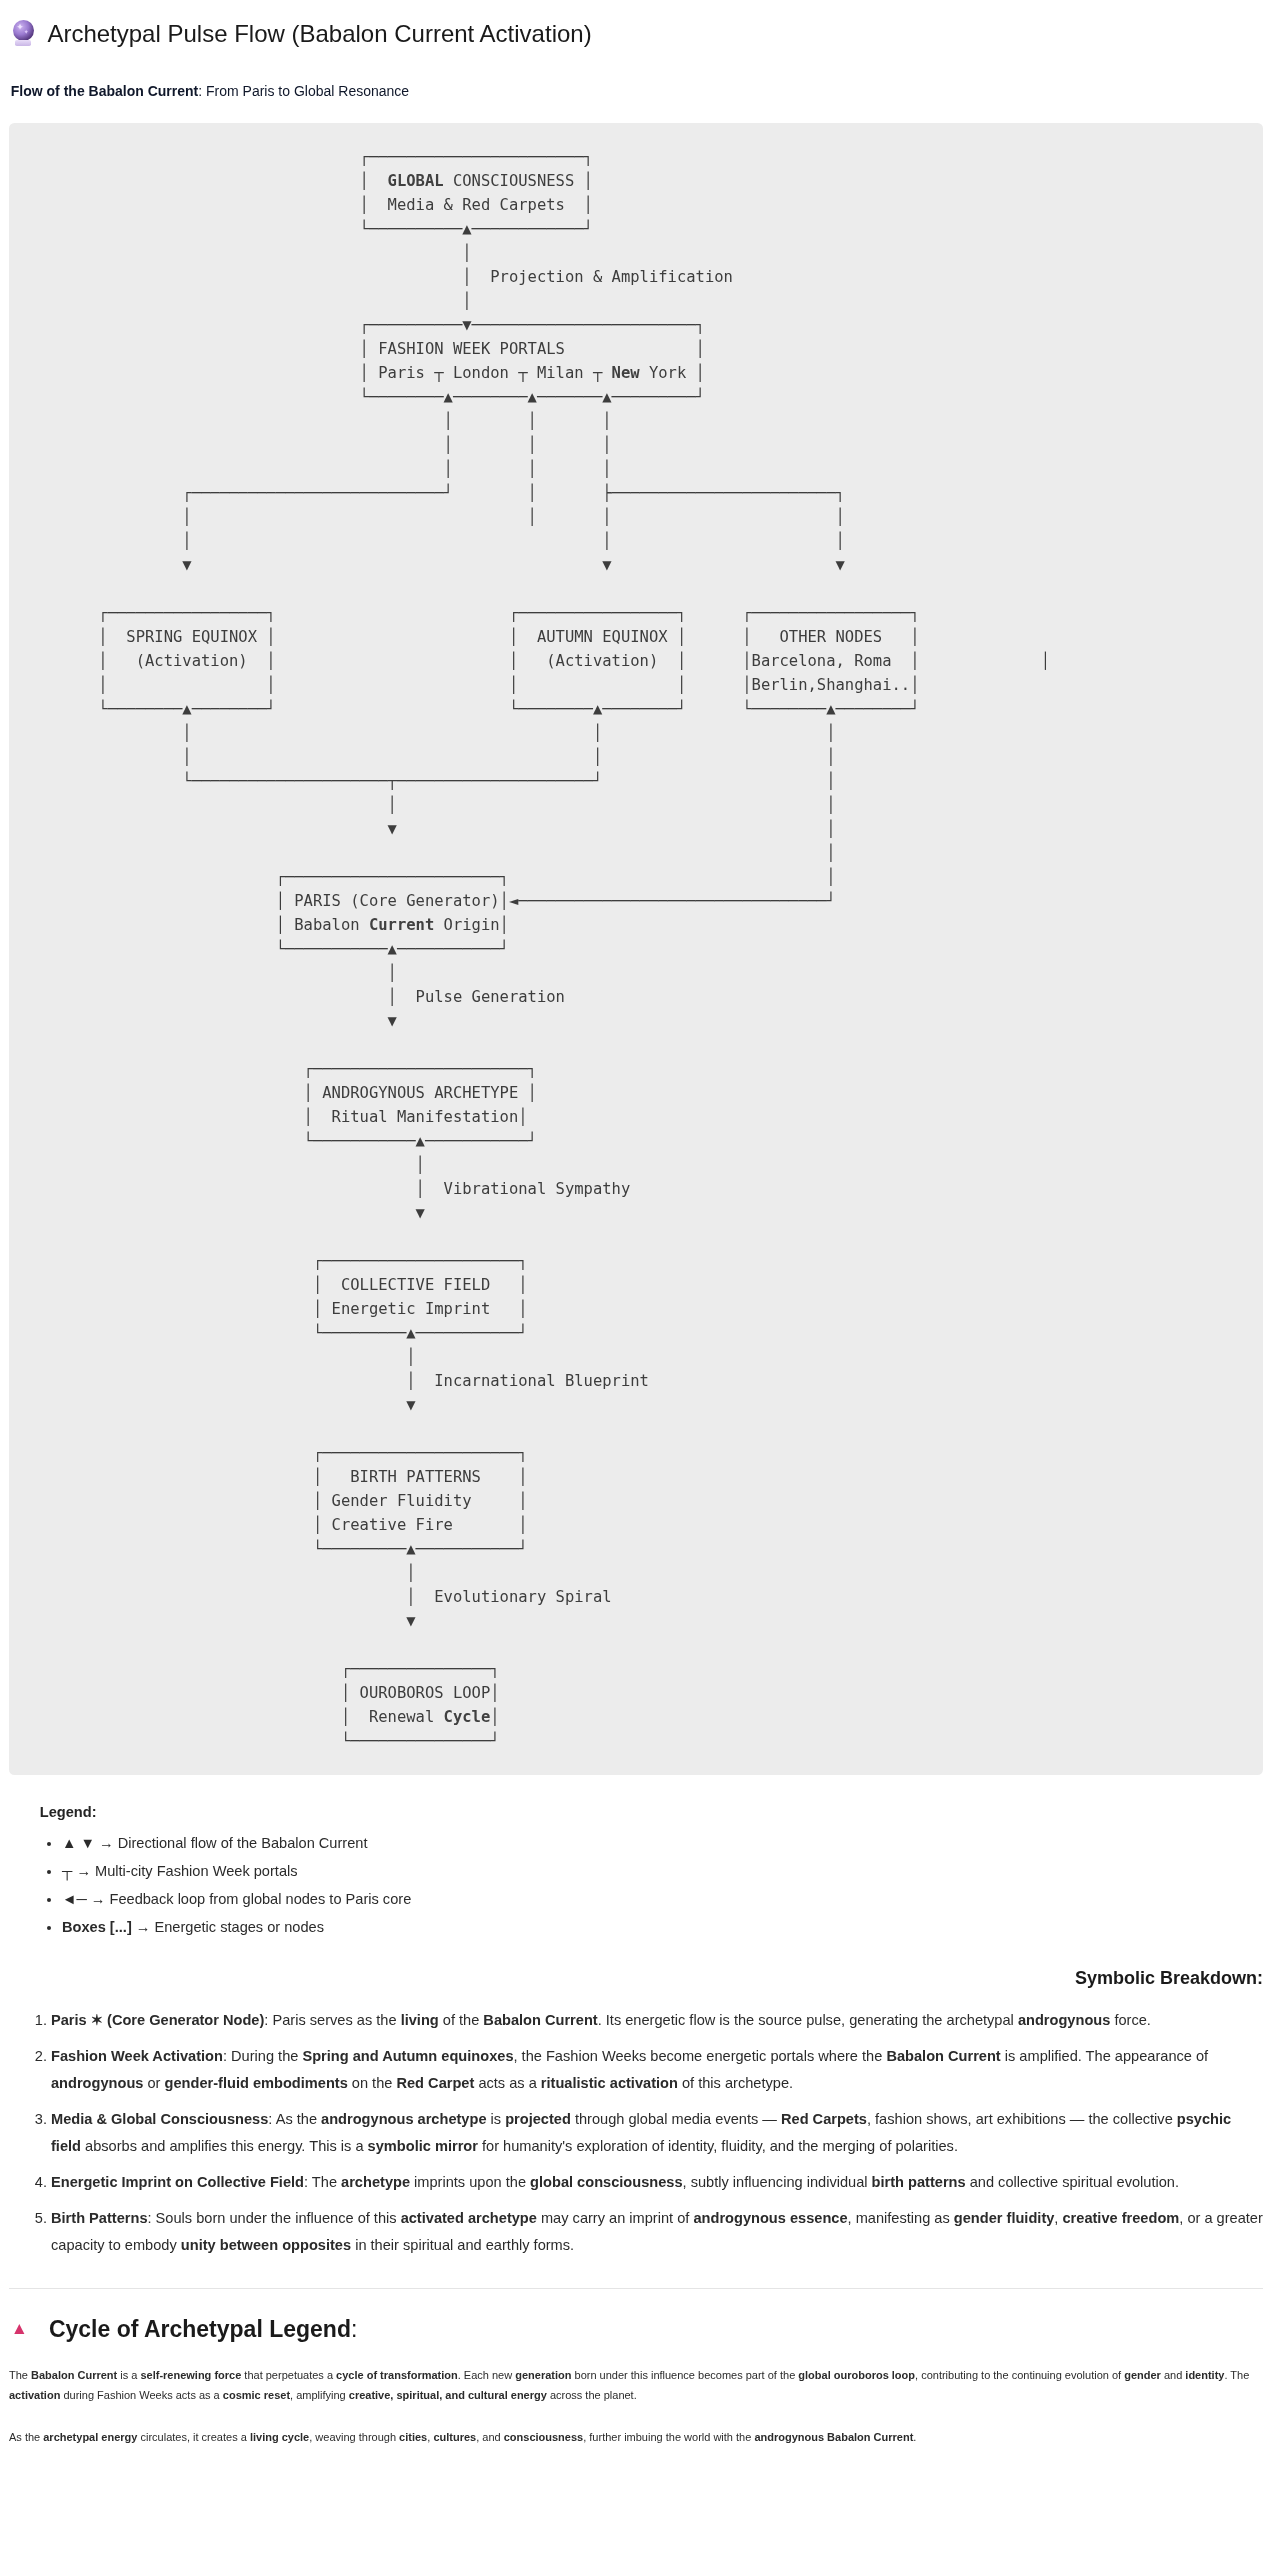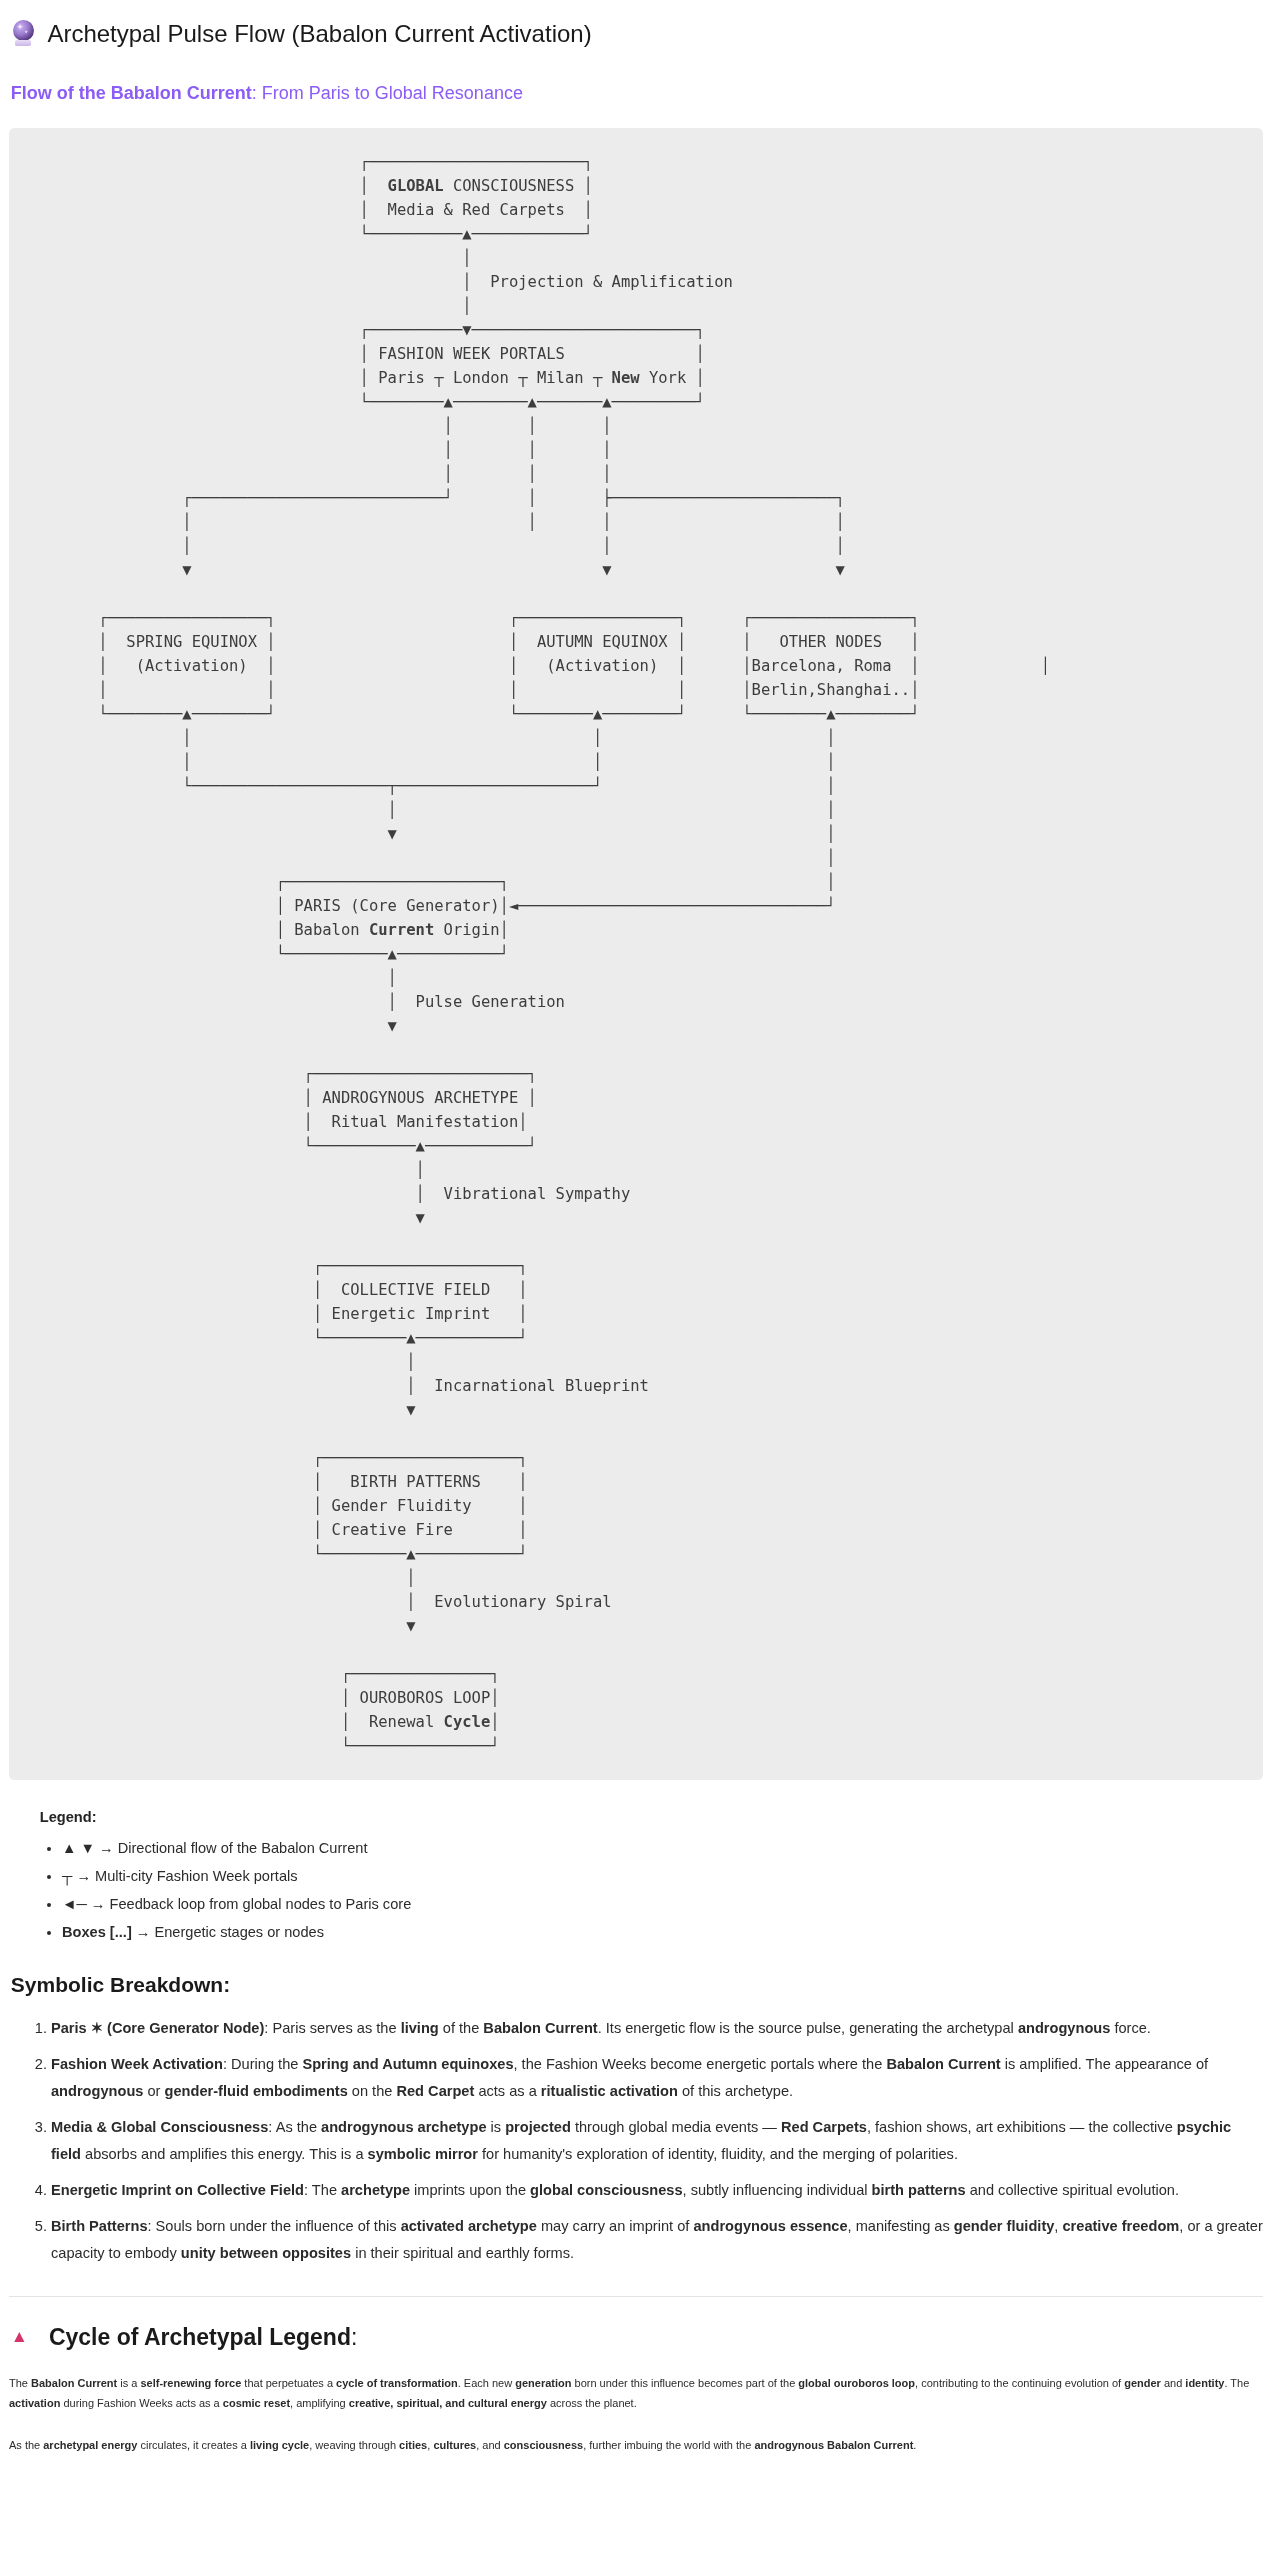--- a/index.html
+++ b/index.html
@@ -7,21 +7,21 @@
     width:1272px;
     font-family:"Liberation Sans", sans-serif;
     color:#242424;
   }
   .doc { padding:12.8px 9px 36px 9px; box-sizing:border-box; }
 
   h1.page-title {
     font-size:24px; font-weight:400; color:#1a1a1a;
     margin:7.3px 0 0 1.8px; display:flex; align-items:flex-start; gap:12px;
   }
-  .subtitle { font-size:18px; font-weight:400; color:#8b5cf6; margin:35px 0 0 1.8px; }
+  .subtitle { font-size:14px; font-weight:400; color:#0f172a; margin:35px 0 0 1.8px; }
   .subtitle b, .legend-heading b { font-weight:700; }
 
   
   .cb-icon { position:relative; width:24.6px; height:25.5px; display:inline-block; flex:0 0 auto; }
   .cb-ball {
     position:absolute; left:1.8px; top:0; width:21px; height:21px; border-radius:50%;
     background:radial-gradient(circle at 36% 32%, #cdb4f0 0%, #9a7ad0 40%, #53367c 75%, #2e1d4a 100%);
   }
   .cb-spark::before { content:"✦"; }
   .cb-spark { position:absolute; left:5.5px; top:2.7px; color:#efe3ff; font-size:9px; line-height:1; }
@@ -38,21 +38,21 @@
     font-family:"DejaVu Sans Mono", monospace;
     font-size:15.5px; line-height:24px; color:#3d3d3d;
     white-space:pre; overflow:hidden;
   }
   pre.diagram b { font-weight:bold; color:#404040; }
 
   .legend-heading { font-size:14.6px; margin:29px 0 0 1.8px;padding-left:29px; }
   ul.legend { margin:14.6px 0 0 0; padding-left:53px; }
   ul.legend li { margin-bottom:12px; font-size:14.6px; color:#2b2b2b; }
 
-  h2.breakdown-heading { font-size:21px; font-weight:700; color:#1a1a1a; margin:33px 0 0 1.8px; }
+  h2.breakdown-heading { font-size:18px; font-weight:700; color:#1a1a1a; margin:33px 0 0 1.8px;text-align:right; }
   ol.breakdown { margin:18px 0 0 0; padding-left:42px; }
   ol.breakdown li { font-size:14.6px; line-height:1.85; margin-bottom:9px; color:#2b2b2b; }
 
   hr.section-divider { border:none; border-top:0.9px solid #e4e4e4; margin:29px 0 0 0; }
 
   h2.cycle-heading { font-size:23px; font-weight:700; color:#1a1a1a; margin:27px 0 0 1.8px; }
   .tri-icon { color:#d6336c; font-size:17.3px; margin-right:14.6px; vertical-align:2.7px; font-weight:400; }
   .colon { font-weight:400; }
 
   p.cycle-par { font-size:11px; line-height:1.85; margin:22px 0 0 0; color:#2b2b2b; }

